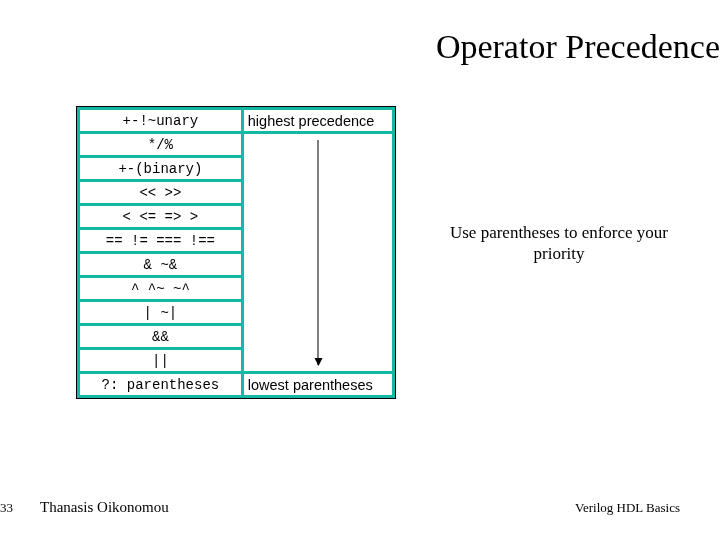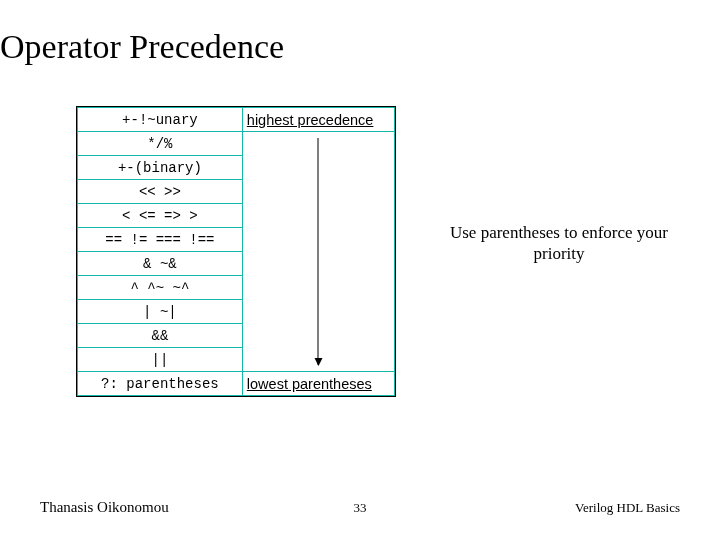--- a/index.html
+++ b/index.html
@@ -1,29 +1,29 @@
 <!DOCTYPE html>
 <html><head>
 <meta charset="utf-8">
 <style>
   * { margin: 0; padding: 0; box-sizing: border-box; }
   html, body { width: 720px; height: 540px; background: #fff; font-family: "Times New Roman", Times, serif; color: #000; }
   .slide { position: relative; width: 720px; height: 540px; }
-  .title { position: absolute; top: 28px; left: 0; right: 0; text-align: left; font-size: 34px; }
+  .title { position: absolute; top: 28px; left: 0; right: 0; text-align: right; font-size: 34px; }
   .table-wrap { position: absolute; top: 106px; left: 76px; width: 320px; border: 1px solid #000; }
   .table-wrap table { width: 100%; border-collapse: collapse; }
-  .table-wrap td { border: 1px solid #14b8a6; padding: 2px 4px; vertical-align: middle; height: 24px; }
+  .table-wrap td { border: 3px solid #14b8a6; padding: 2px 4px; vertical-align: middle; height: 24px; }
   .op-cell { font-family: "Courier New", monospace; font-size: 14px; text-align: center; width: 52%; }
-  .label-cell { font-family: Arial, Helvetica, sans-serif; font-size: 14.5px; text-align: left; padding-left: 6px; position: relative; text-decoration: underline; }
+  .label-cell { font-family: Arial, Helvetica, sans-serif; font-size: 14.5px; text-align: left; padding-left: 6px; position: relative; }
   .arrow-cell { position: relative; }
   .arrow { position: absolute; left: 50%; top: 6px; bottom: 6px; width: 0; border-left: 1px solid #000; transform: translateX(-50%); }
   .arrow::after { content: ""; position: absolute; bottom: -1px; left: 50%; transform: translateX(-50%); width: 0; height: 0; border-left: 4px solid transparent; border-right: 4px solid transparent; border-top: 8px solid #000; }
   .note { position: absolute; top: 222px; left: 435px; width: 248px; text-align: center; font-size: 17px; line-height: 1.25; }
   .footer-left { position: absolute; bottom: 24px; left: 40px; font-size: 15px; }
-  .footer-center { position: absolute; bottom: 24px; left: 0; right: 0; text-align: center; font-size: 13px; }
+  .footer-center { position: absolute; bottom: 24px; left: 0; right: 0; font-size: 13px; }
   .footer-right { position: absolute; bottom: 24px; right: 40px; font-size: 13px; margin-left: 48px; }
 </style>
 </head>
 <body>
 
 <div class="slide">
   <div class="title">Operator Precedence</div>
 
   <div class="table-wrap">
     <table>

